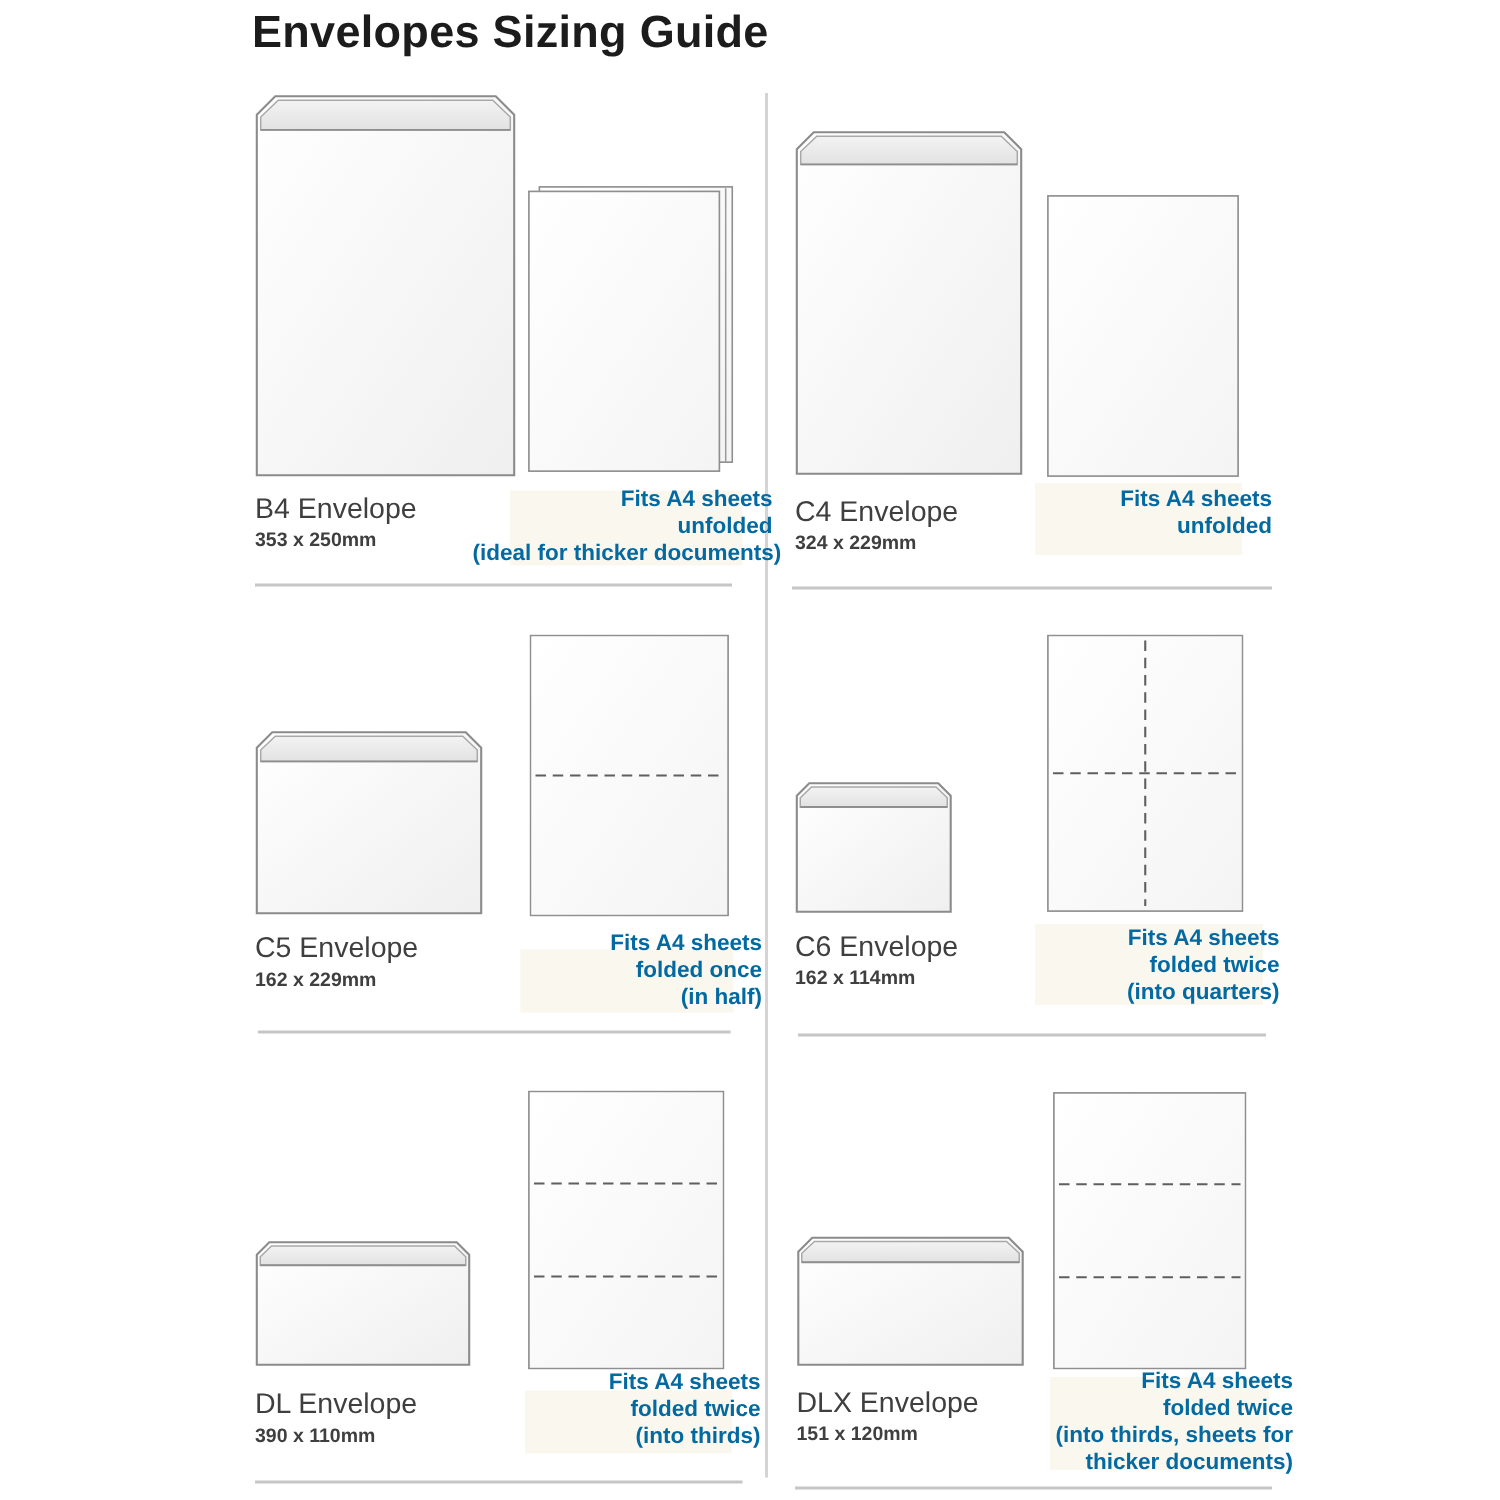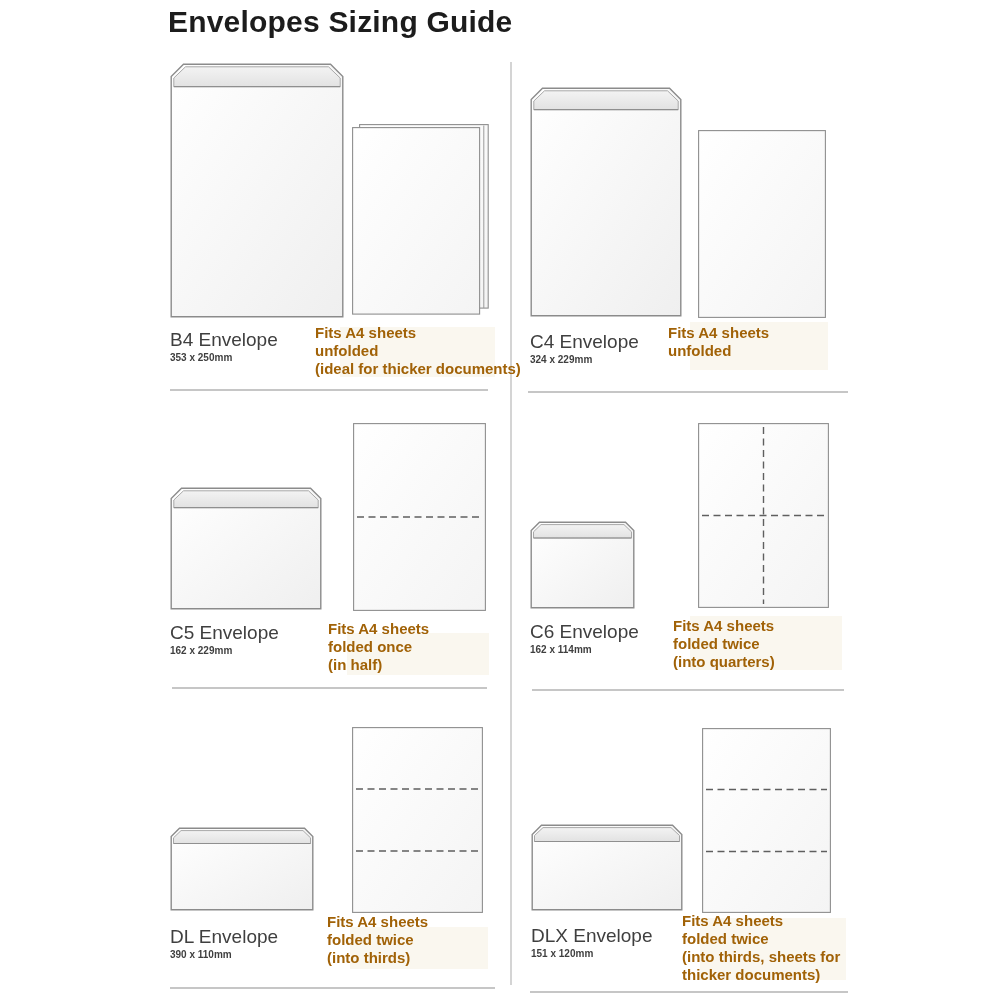--- a/index.html
+++ b/index.html
@@ -1,23 +1,23 @@
 <!DOCTYPE html>
 <html><head>
 <meta charset="utf-8">
 <style>
   html,body{margin:0;padding:0;background:#ffffff;}
   #canvas{position:relative;width:976px;height:1000px;background:#ffffff;overflow:hidden;
           font-family:"Liberation Sans",sans-serif;}
   .abs{position:absolute;}
   .page-title{left:168px;top:5px;font-size:30px;font-weight:700;color:#1c1c1c;letter-spacing:.2px;}
   .env-name{font-size:19px;color:#3f3f3f;white-space:nowrap;}
-  .env-dims{font-size:10px;font-weight:700;color:#3f3f3f;white-space:nowrap;}
+  .env-dims{font-size:13px;font-weight:700;color:#3f3f3f;white-space:nowrap;}
   .hl{background:#faf7ef;}
-  .desc{font-size:15px;font-weight:700;color:#a16207;text-align:left;line-height:18px;white-space:nowrap;}
+  .desc{font-size:15px;font-weight:700;color:#0369a1;text-align:right;line-height:18px;white-space:nowrap;}
   .divider-h{height:1.5px;background:#c6c6c6;}
   .divider-v{width:1.5px;background:#d4d4d4;}
   svg{display:block;}
   .env-outline{fill:url(#gBody);stroke:#8b8b8b;stroke-width:1.4;}
   .env-flap{fill:url(#gFlap);stroke:#a8a8a8;stroke-width:1;}
   .env-flapline{stroke:#8f8f8f;stroke-width:1.2;}
   .sheet-face{fill:url(#gSheet);stroke:#8f8f8f;stroke-width:1.1;}
   .fold{stroke:#5f5f5f;stroke-width:1.4;stroke-dasharray:7 4.5;fill:none;}
   .stack-edge{stroke:#9a9a9a;stroke-width:1;fill:none;}
 </style>

